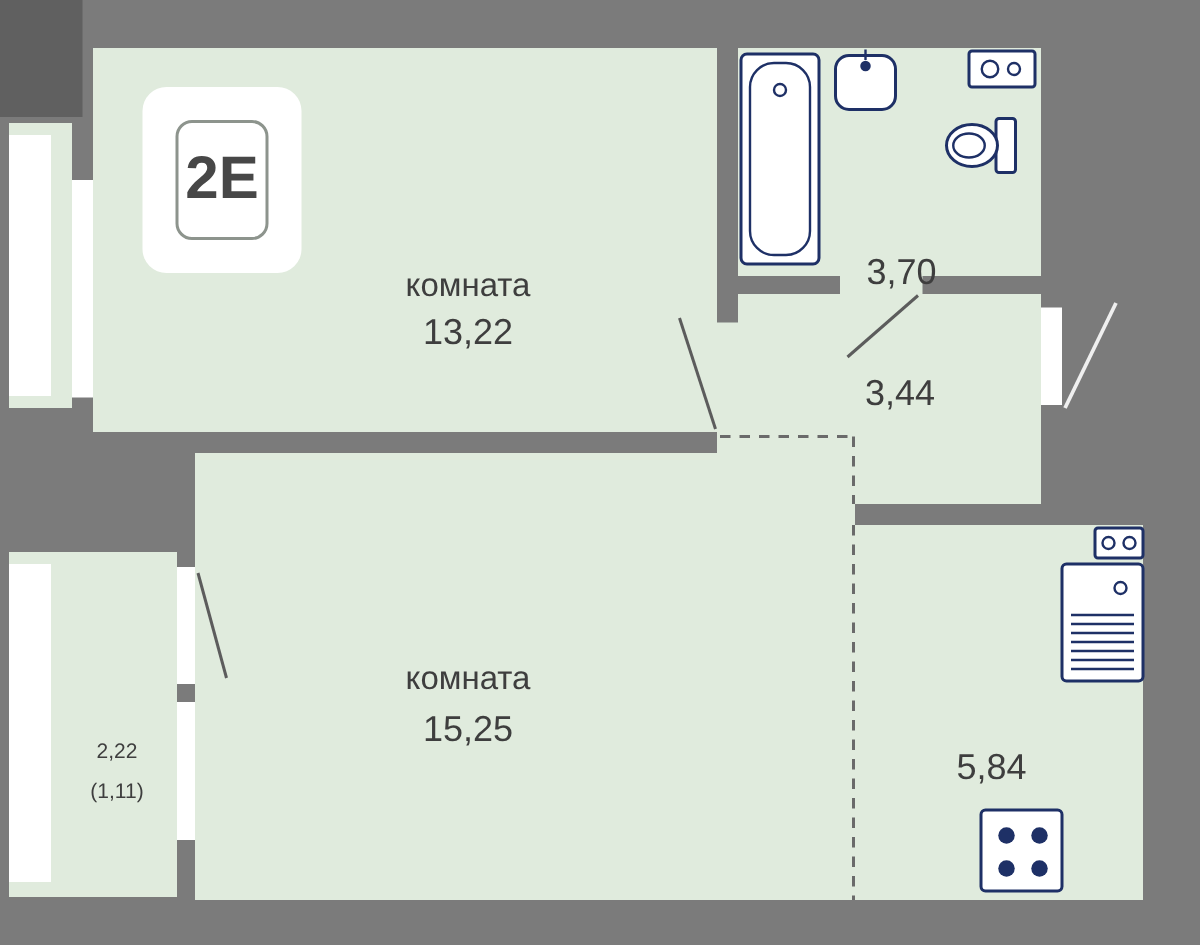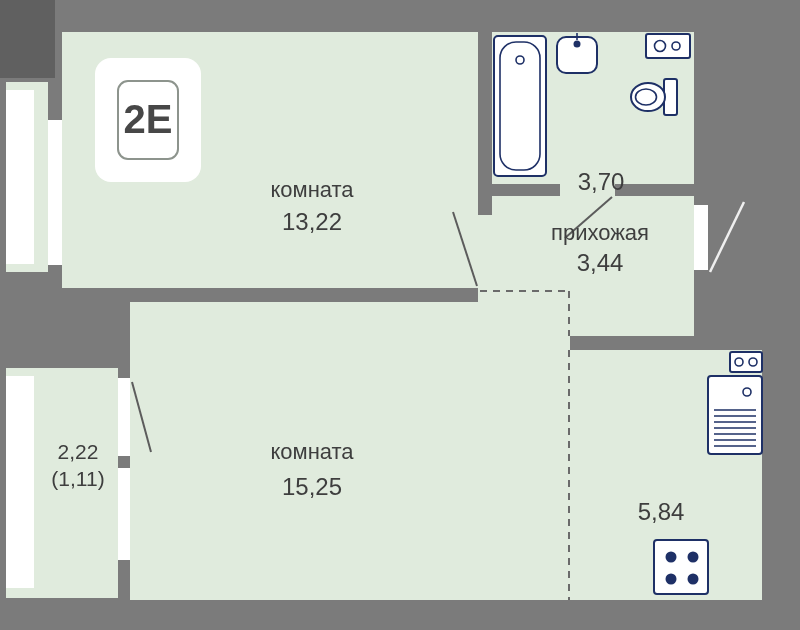--- a/index.html
+++ b/index.html
@@ -28,21 +28,21 @@
   .fx-thin{stroke:var(--fixture_stroke);fill:none;stroke-width:1.6;}
   .fx-fill{fill:var(--fixture_stroke);stroke:none;}
   .dash{stroke:var(--dashed_line);stroke-width:2;stroke-dasharray:7 6;fill:none;}
   .leaf{stroke:var(--door_leaf);stroke-width:2;fill:none;}
   .leaf-light{stroke:var(--door_leaf_light);stroke-width:2.5;fill:none;}
   .lbl{
     position:absolute;transform:translate(-50%,-50%);
     color:var(--text);font-size:22px;font-weight:500;white-space:nowrap;
   }
   .num{font-size:24px;}
-  .small{font-size:21px;}
+  .small{font-size:14px;margin-top:48px;}
   .badge{
     position:absolute;left:95px;top:58px;width:106px;height:124px;
     background:#fff;border-radius:16px;padding:22px;box-sizing:border-box;
   }
   .badge-inner{
     width:100%;height:100%;box-sizing:border-box;
     border:2px solid #8d948d;border-radius:11px;
     display:flex;flex-direction:column;align-items:center;justify-content:center;
   }
   .badge-type{font-size:40px;font-weight:700;color:#474747;line-height:1.08;}
@@ -133,21 +133,20 @@
     <div class="badge-inner">
       <div class="badge-type">2Е</div>
     </div>
   </div>
 
   <div class="lbl" style="left:312px;top:190px;">комната</div>
   <div class="lbl num" style="left:312px;top:222px;">13,22</div>
 
   <div class="lbl num" style="left:601px;top:142px;margin-top:40px;">3,70</div>
 
-  <div class="lbl" style="left:600px;top:233px;">прихожая</div>
   <div class="lbl num" style="left:600px;top:263px;">3,44</div>
 
   <div class="lbl" style="left:312px;top:452px;">комната</div>
   <div class="lbl num" style="left:312px;top:487px;">15,25</div>
 
   <div class="lbl num" style="left:661px;top:512px;">5,84</div>
 
   <div class="lbl small" style="left:78px;top:452px;">2,22</div>
   <div class="lbl small" style="left:78px;top:479px;">(1,11)</div>
 

